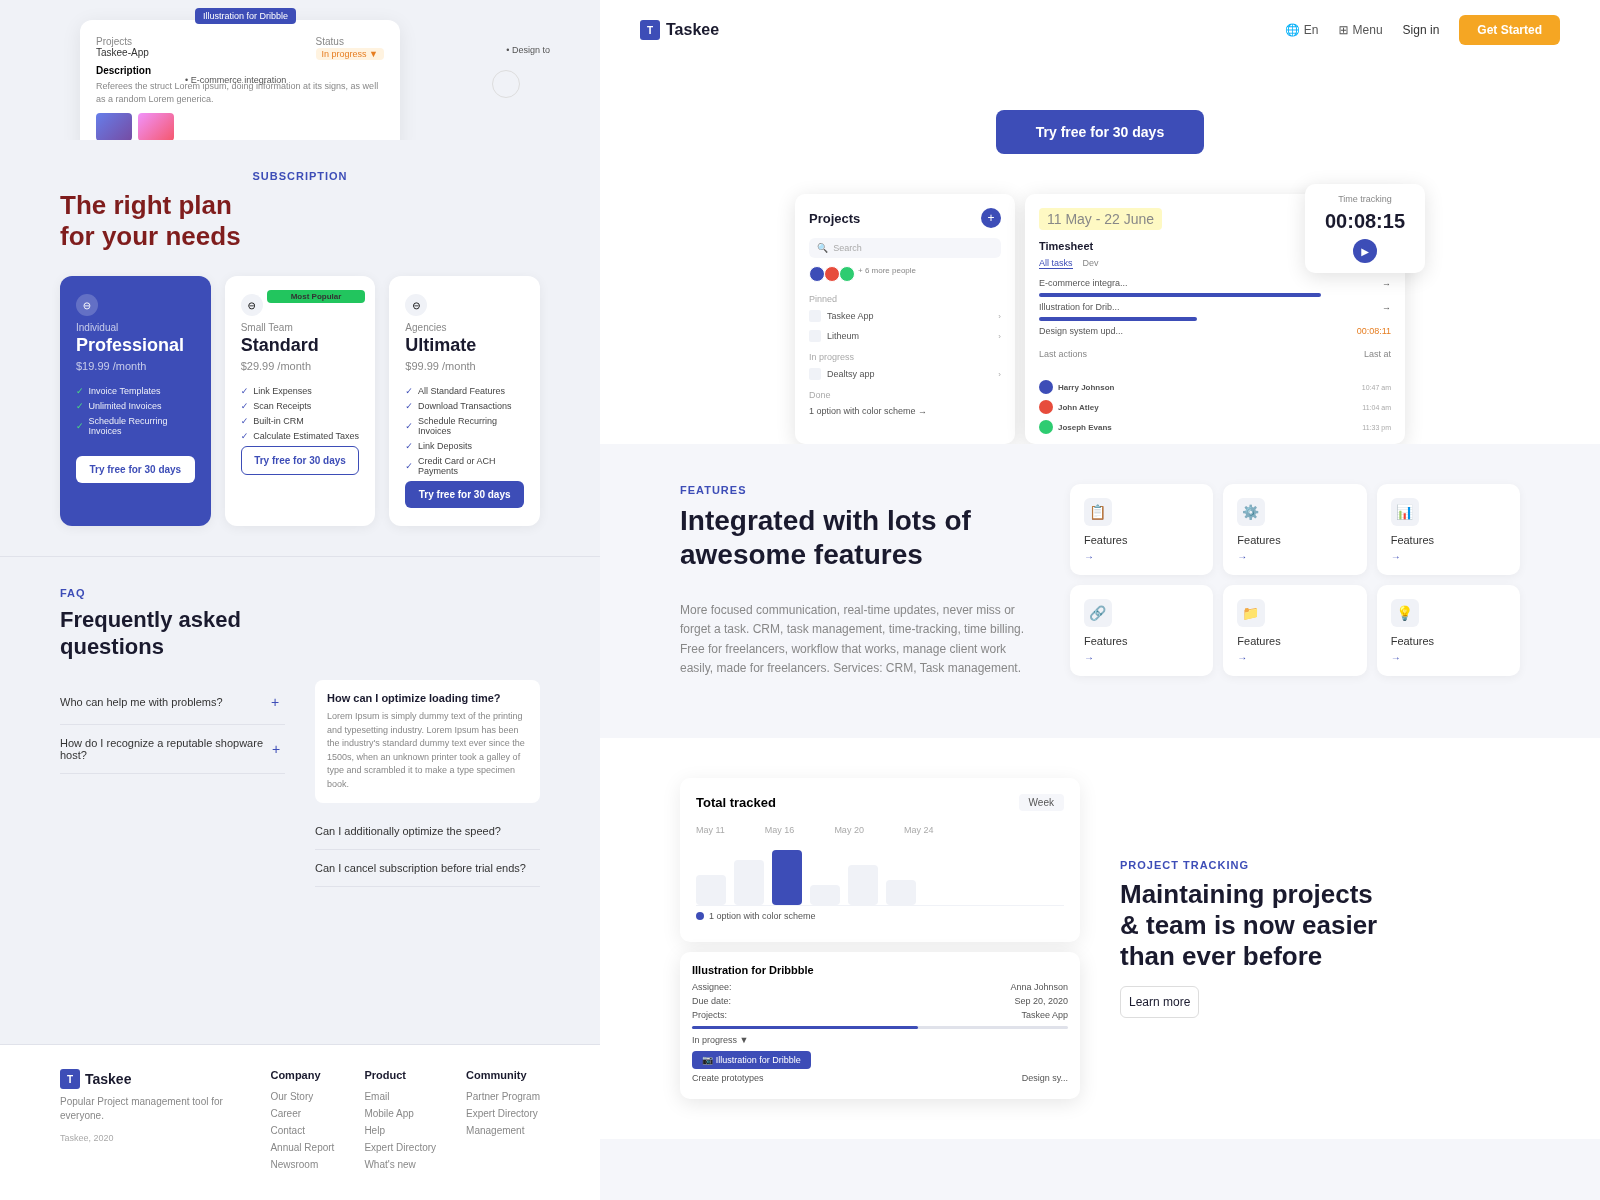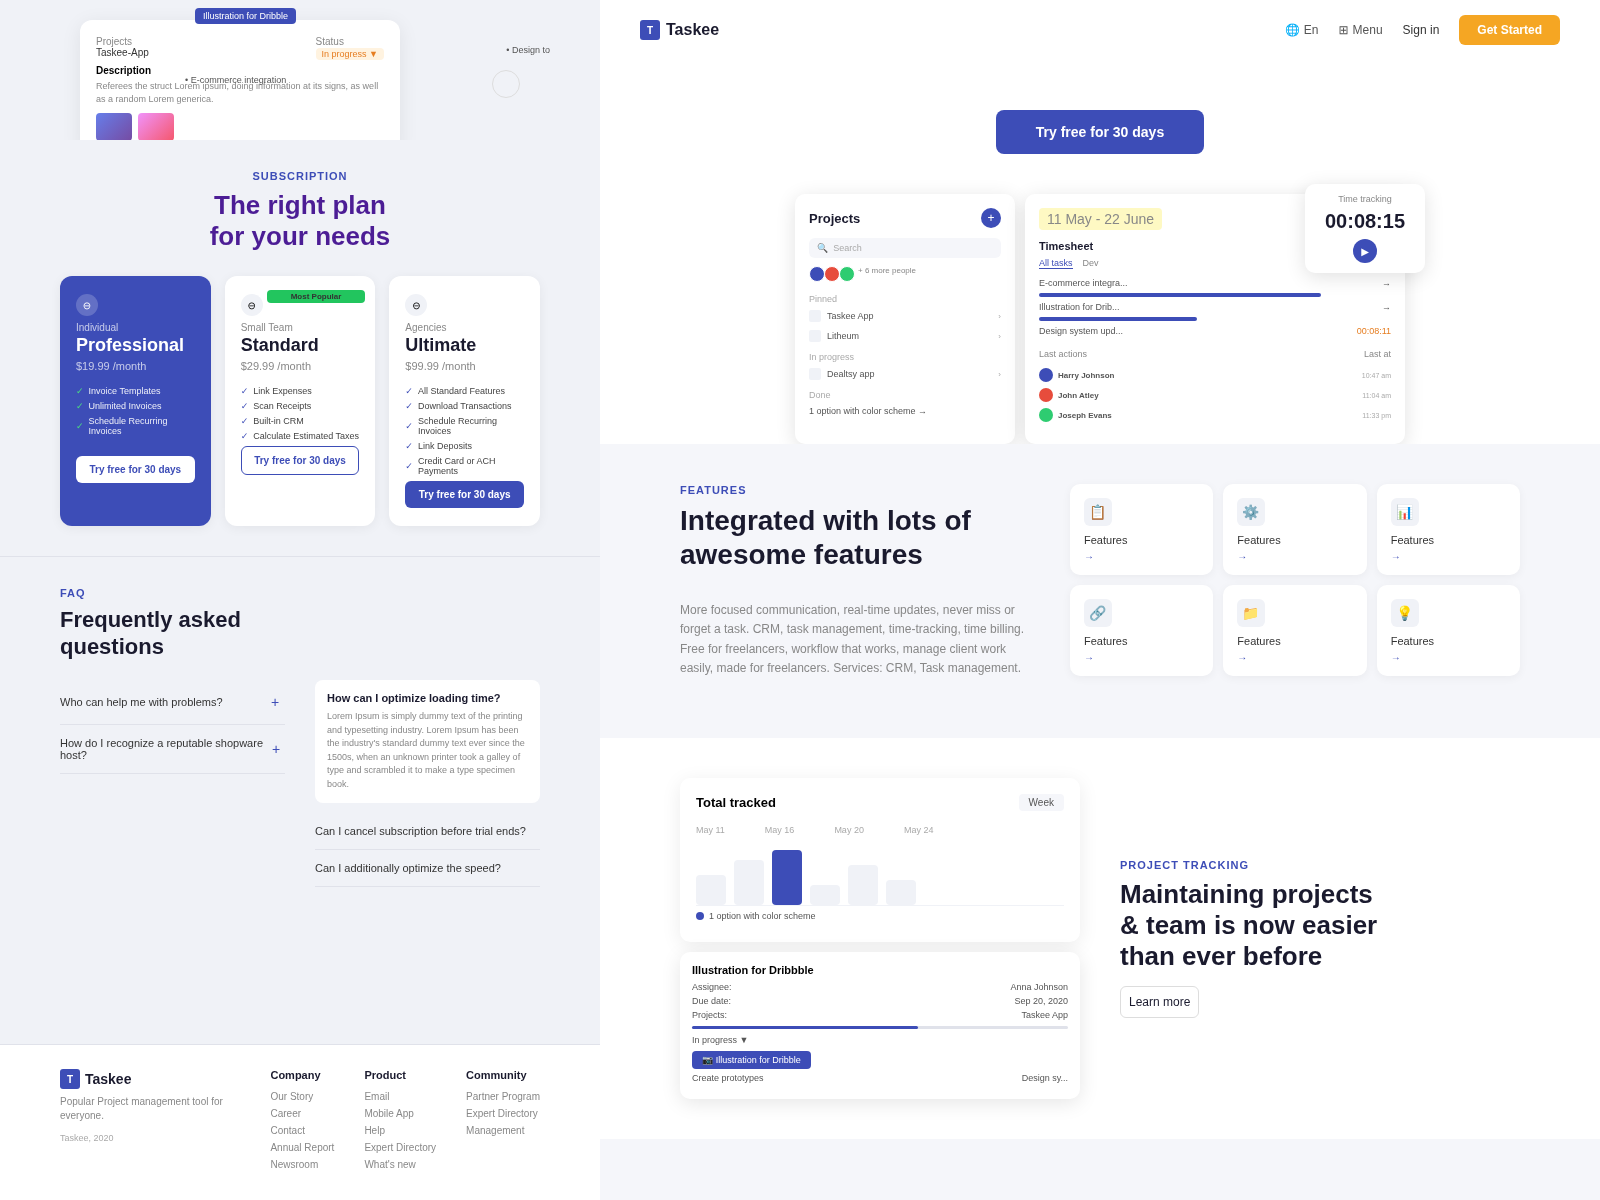--- a/index.html
+++ b/index.html
@@ -120,22 +120,22 @@
       font-size: 11px;
       font-weight: 700;
       letter-spacing: 1px;
       text-align: center;
       text-transform: uppercase;
       margin-bottom: 8px;
     }
     .sub-title {
       font-size: 26px;
       font-weight: 700;
-      color: #4c1d95;
-      text-align: center;
+      color: #7f1d1d;
+      text-align: left;
       line-height: 1.2;
       margin-bottom: 24px;
     }
 
     .plans-row {
       display: flex;
       gap: 14px;
       justify-content: center;
     }
 
@@ -620,21 +620,21 @@
       border-radius: 50%;
       display: flex; align-items: center; justify-content: center;
       color: white;
       font-size: 10px;
       margin: 6px auto 0;
       cursor: pointer;
     }
 
     
     .last-actions { margin-top: 8px; }
-    .la-header { display: flex; justify-content: space-between; font-size: 9px; color: #888; margin-bottom: 6px; gap: 38px; }
+    .la-header { display: flex; justify-content: space-between; font-size: 9px; color: #888; margin-bottom: 18px; gap: 38px; }
     .la-row {
       display: flex;
       align-items: center;
       justify-content: space-between;
       padding: 3px 0;
       font-size: 8px;
       color: #555;
       gap: 28px;
     }
     .la-avatar {
@@ -999,24 +999,24 @@
             <div class="faq-plus">+</div>
           </div>
         </div>
 
         <div class="faq-right">
           <div class="faq-answer-box">
             <div class="faq-answer-title">How can I optimize loading time?</div>
             <div class="faq-answer-text">Lorem Ipsum is simply dummy text of the printing and typesetting industry. Lorem Ipsum has been the industry's standard dummy text ever since the 1500s, when an unknown printer took a galley of type and scrambled it to make a type specimen book.</div>
           </div>
           <div class="faq-item">
+            <span class="faq-question">Can I additionally optimize the speed?</span>
+          </div>
+          <div class="faq-item">
             <span class="faq-question">Can I cancel subscription before trial ends?</span>
-          </div>
-          <div class="faq-item">
-            <span class="faq-question">Can I additionally optimize the speed?</span>
           </div>
         </div>
       </div>
     </div>
 
     <div class="footer-section">
       <div class="footer-row">
         <div class="footer-brand">
           <div class="footer-brand-name">
             <div class="nav-brand-icon">T</div>

